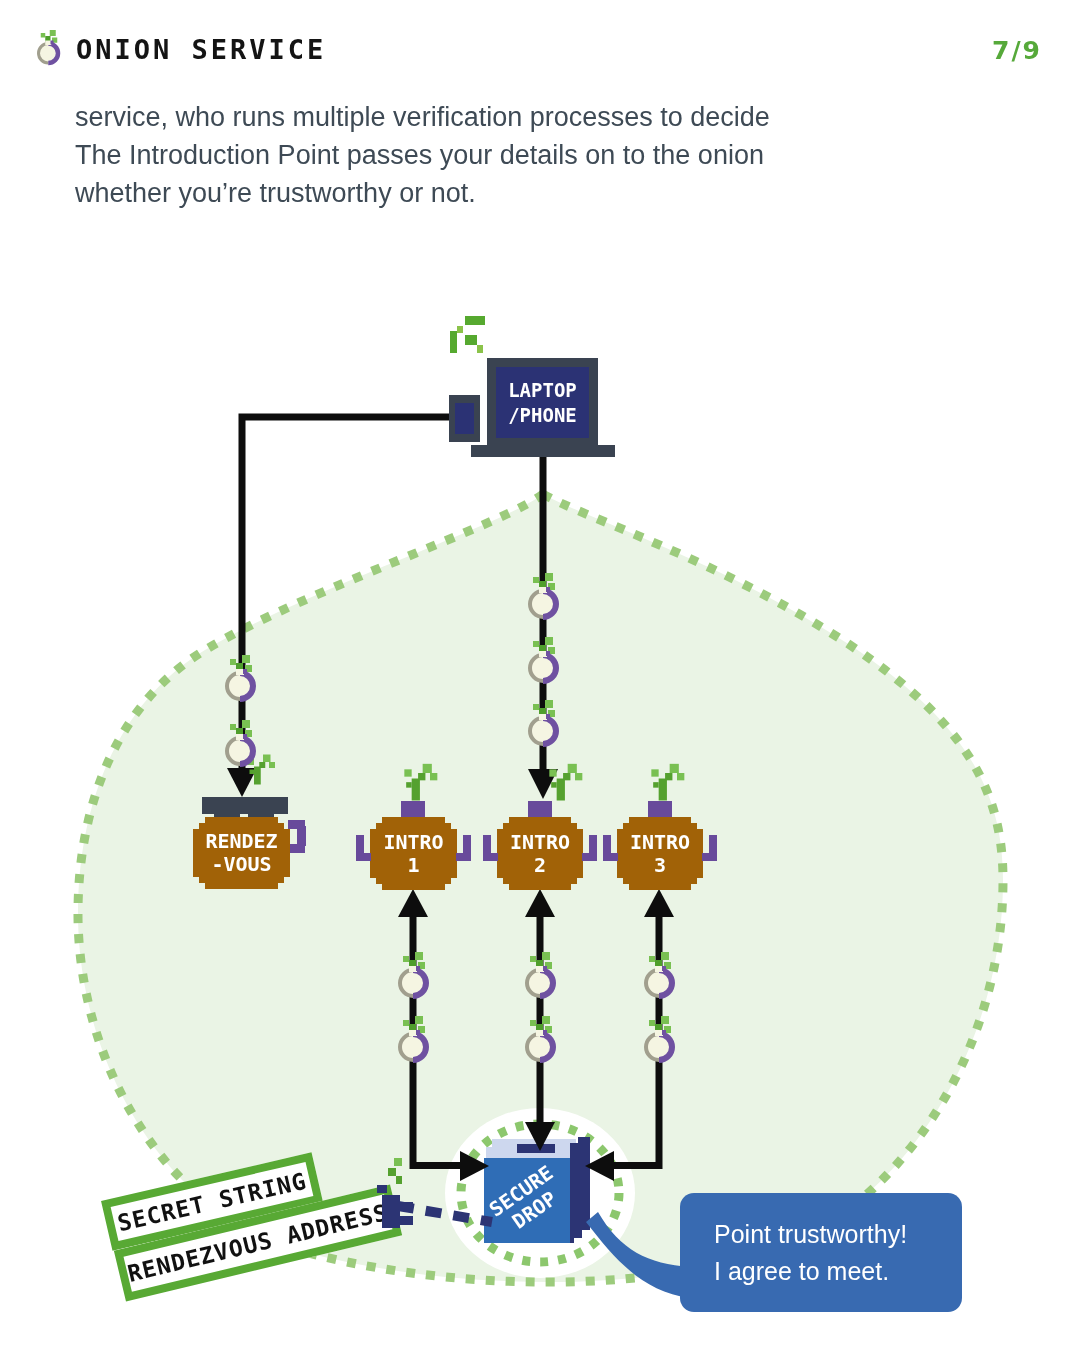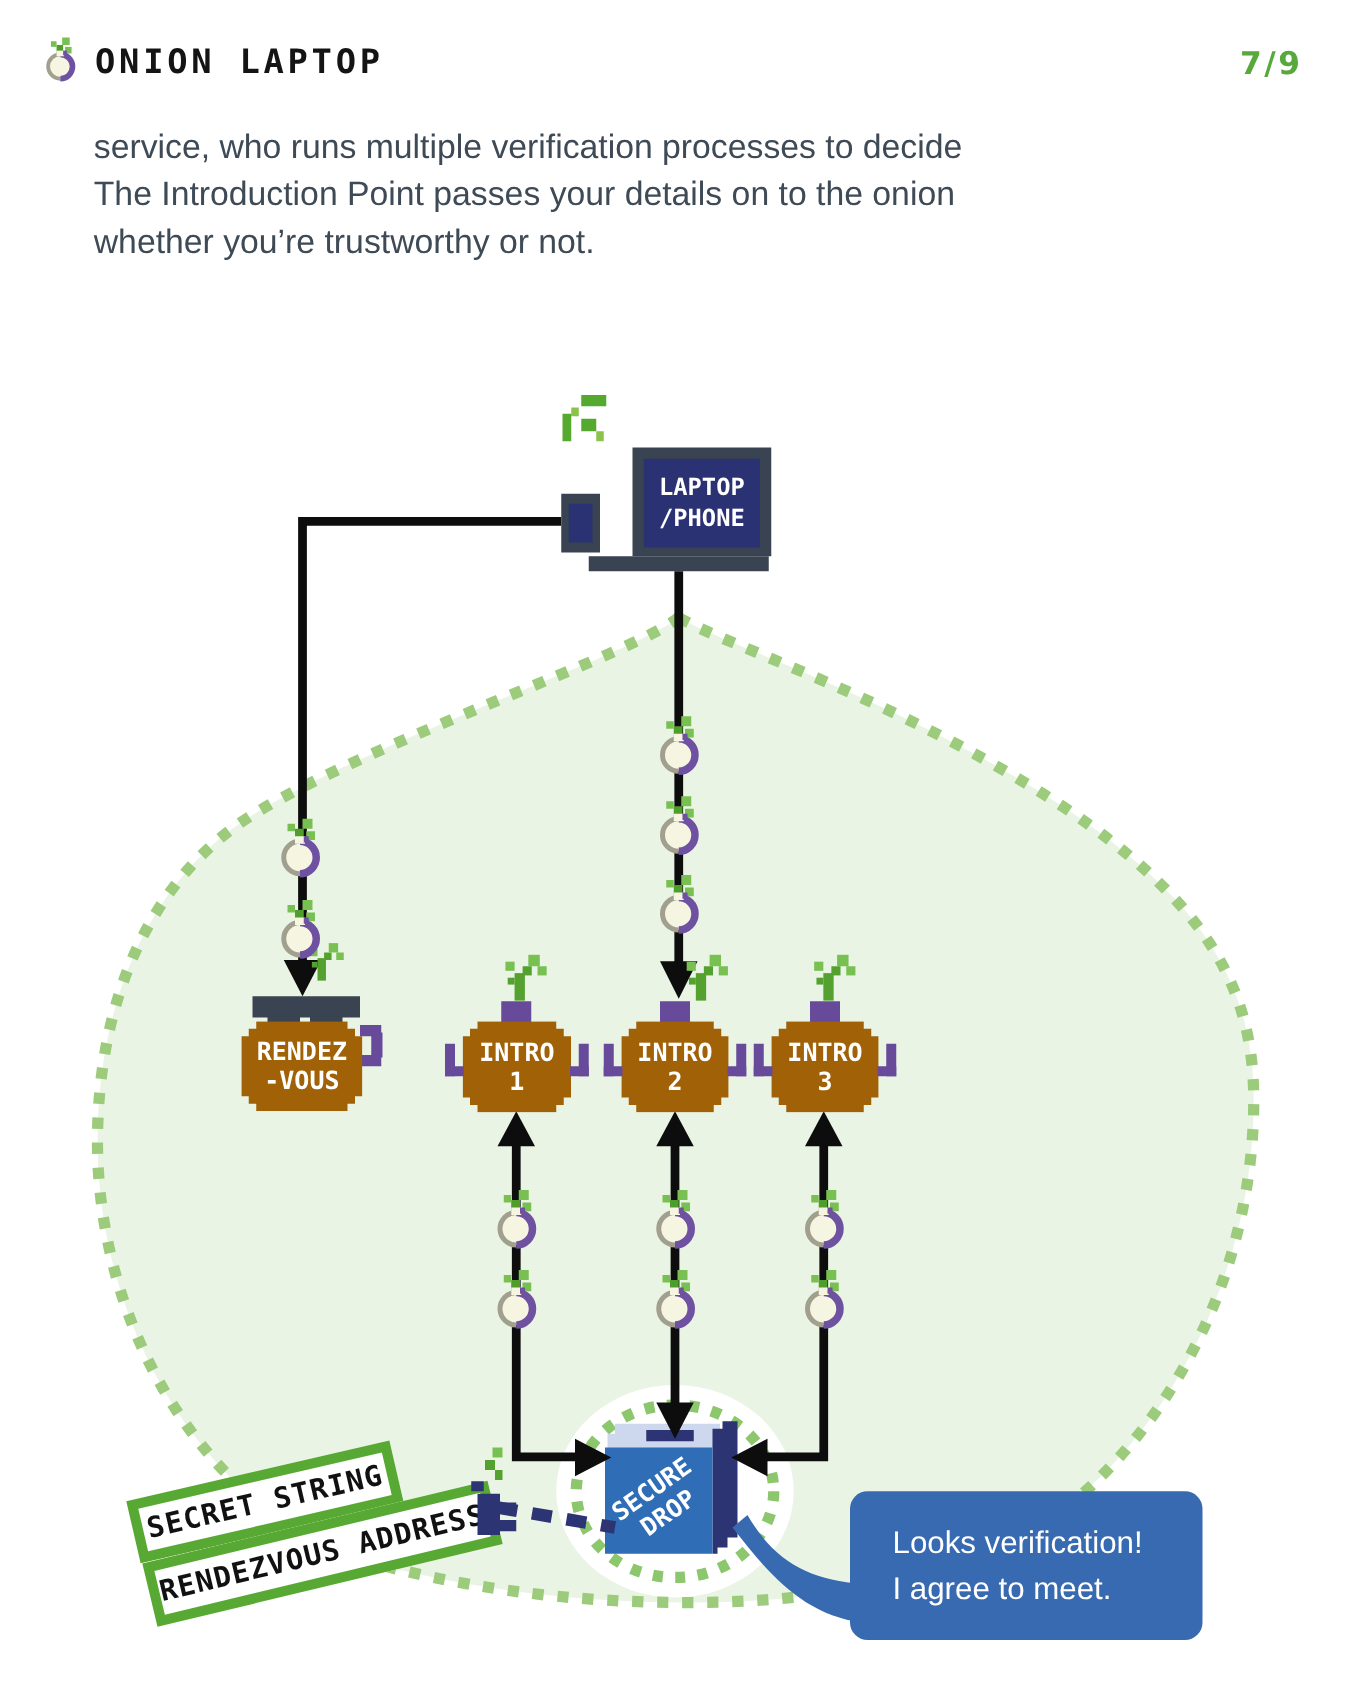--- a/index.html
+++ b/index.html
@@ -17,21 +17,21 @@
 
   .intro-par { position:absolute; left:75px; top:98px; width:840px;
     font-size:27px; line-height:38px; color:#3e4a55; }
   .intro-par span { display:block; }
 
   
   .layer { position:absolute; left:0; top:0; z-index:1; }
   .node  { position:absolute; z-index:2; }
 
   
-  .laptop-screen { left:487px; top:358px; width:111px; height:87px; background:#3a4351;margin-left:19px; }
+  .laptop-screen { left:487px; top:358px; width:111px; height:87px; background:#3a4351; }
   .laptop-display { position:absolute; left:9px; top:9px; right:9px; bottom:7px;
     background:#2b3274; color:#fff; display:flex; flex-direction:column;
     align-items:center; justify-content:center;
     font-family:"DejaVu Sans Mono", monospace; font-weight:bold; font-size:19px; line-height:25px; }
   .laptop-base { left:471px; top:445px; width:144px; height:12px; background:#3a4351; }
   .phone { left:449px; top:395px; width:31px; height:47px; background:#3a4351; }
   .phone-display { position:absolute; left:6px; top:8px; width:19px; height:31px; background:#2b3274; }
 
   
   .pot { background:#a16207; color:#fff; text-align:center;
@@ -109,21 +109,21 @@
       <rect x="3" y="17" width="7" height="22" fill="#56a92f"></rect>
       <rect x="18" y="21" width="12" height="10" fill="#56a92f"></rect>
       <rect x="30" y="31" width="6" height="8" fill="#8bc34a"></rect>
     </g>
   </defs>
 </svg>
 
 <svg class="hdr-icon" width="30" height="40" viewBox="0 0 40 52">
     <use href="#px-onion"></use>
   </svg>
-<h1 class="page-title">ONION LAPTOP</h1>
+<h1 class="page-title">ONION SERVICE</h1>
 <div class="page-indicator">7/9</div>
 
 <p class="intro-par">
   <span>service, who runs multiple verification processes to decide</span>
   <span>The Introduction Point passes your details on to the onion</span>
   <span>whether you’re trustworthy or not.</span>
 </p>
 
 <svg class="layer" width="1080" height="1350" viewBox="0 0 1080 1350">
 
@@ -301,15 +301,15 @@
 <div class="tag tag-address">
   <span>RENDEZVOUS ADDRESS</span>
 </div>
 <div class="plug">
   <span class="nub-a"></span>
     <span class="nub-b"></span>
     <span class="bit"></span>
 </div>
 
 <div class="node speech-bubble">
-  <span>Looks verification!</span>
+  <span>Point trustworthy!</span>
   <span>I agree to meet.</span>
 </div>
 
 </body></html>

